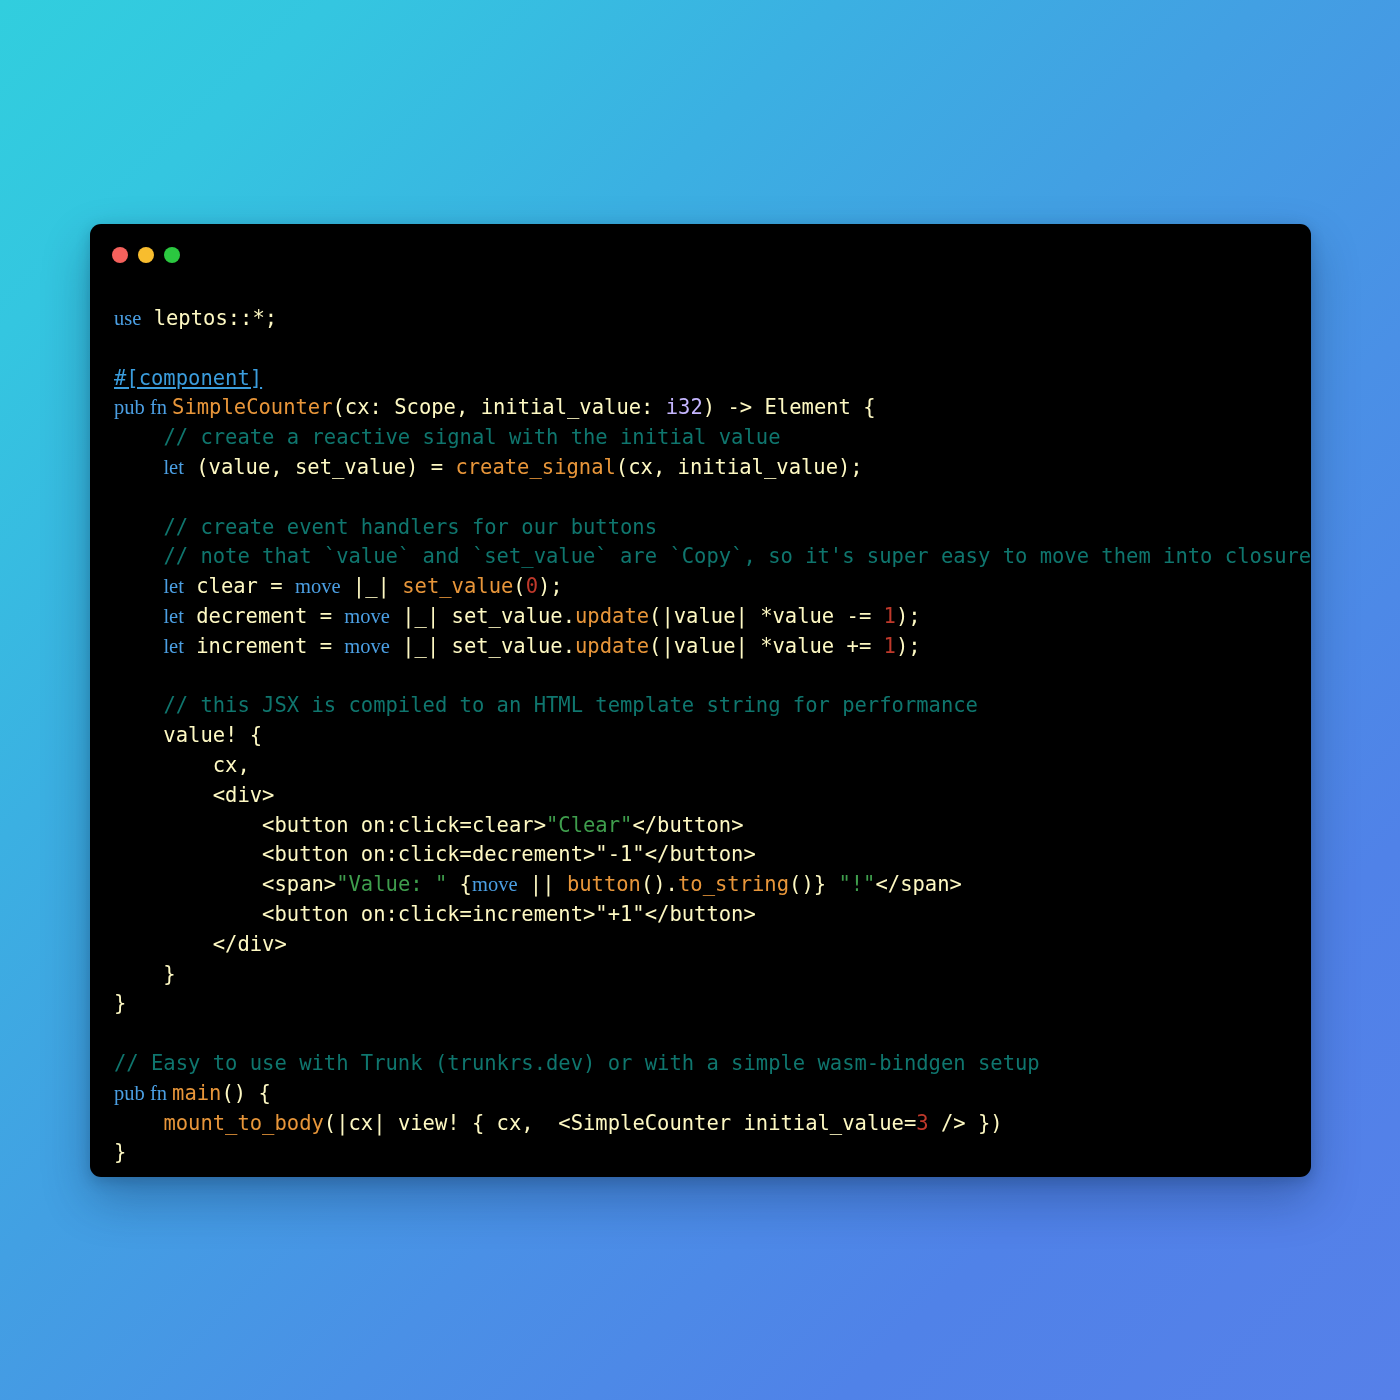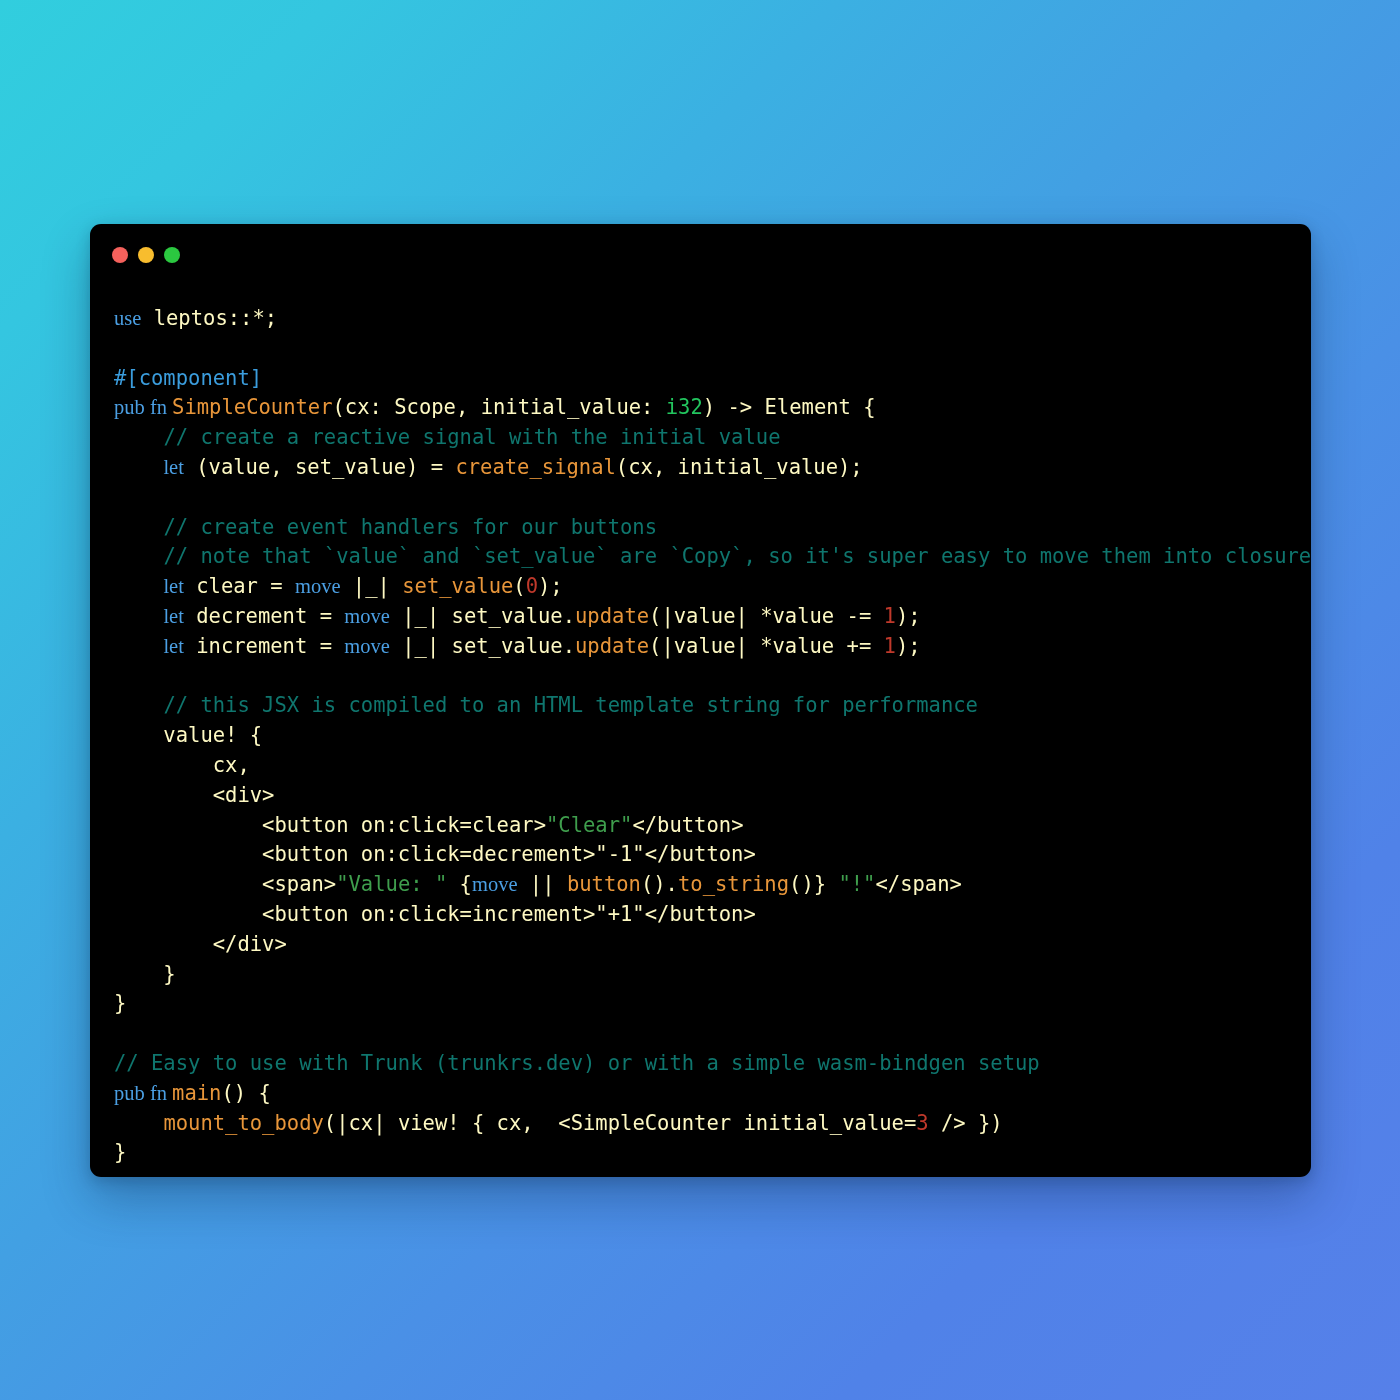--- a/index.html
+++ b/index.html
@@ -79,27 +79,27 @@
     font-size: 20.5px;
     line-height: 29.8px;
     color: #d8d8d8;
     white-space: pre;
     letter-spacing: 0px;
     -webkit-font-smoothing: antialiased;
   }
 
   
   .t-kw      { color: #4b9fe3; font-family: Liberation Serif, serif; }   
-  .t-attr    { color: #3b9ddd; }   
+  .t-attr    { color: #3b9ddd; text-decoration: underline; }   
   .t-fn      { color: #e8963a; text-align: center; }   
   .t-plain   { color: #fef9c3; }   
   .t-comment { color: #0f766e; }   
   .t-str     { color: #3f9e4d; }   
   .t-num     { color: #c0392b; }   
-  .t-type    { color: #22c55e; }   
+  .t-type    { color: #c4b5fd; }   
 </style>
 </head>
 <body>
 
 <div class="stage">
 
   <div class="code-window">
 
     <div class="titlebar">
       <span class="dot red"></span>

